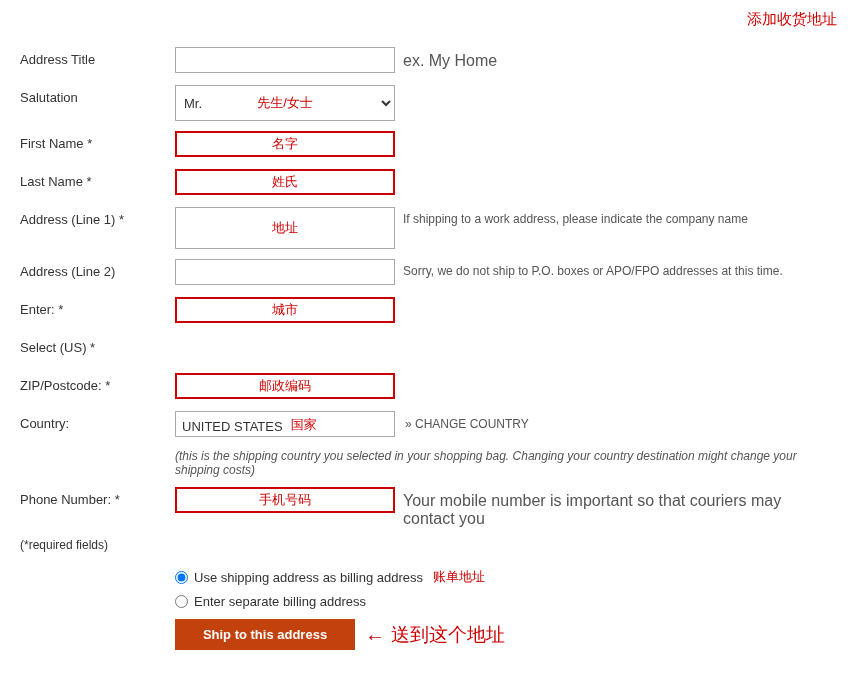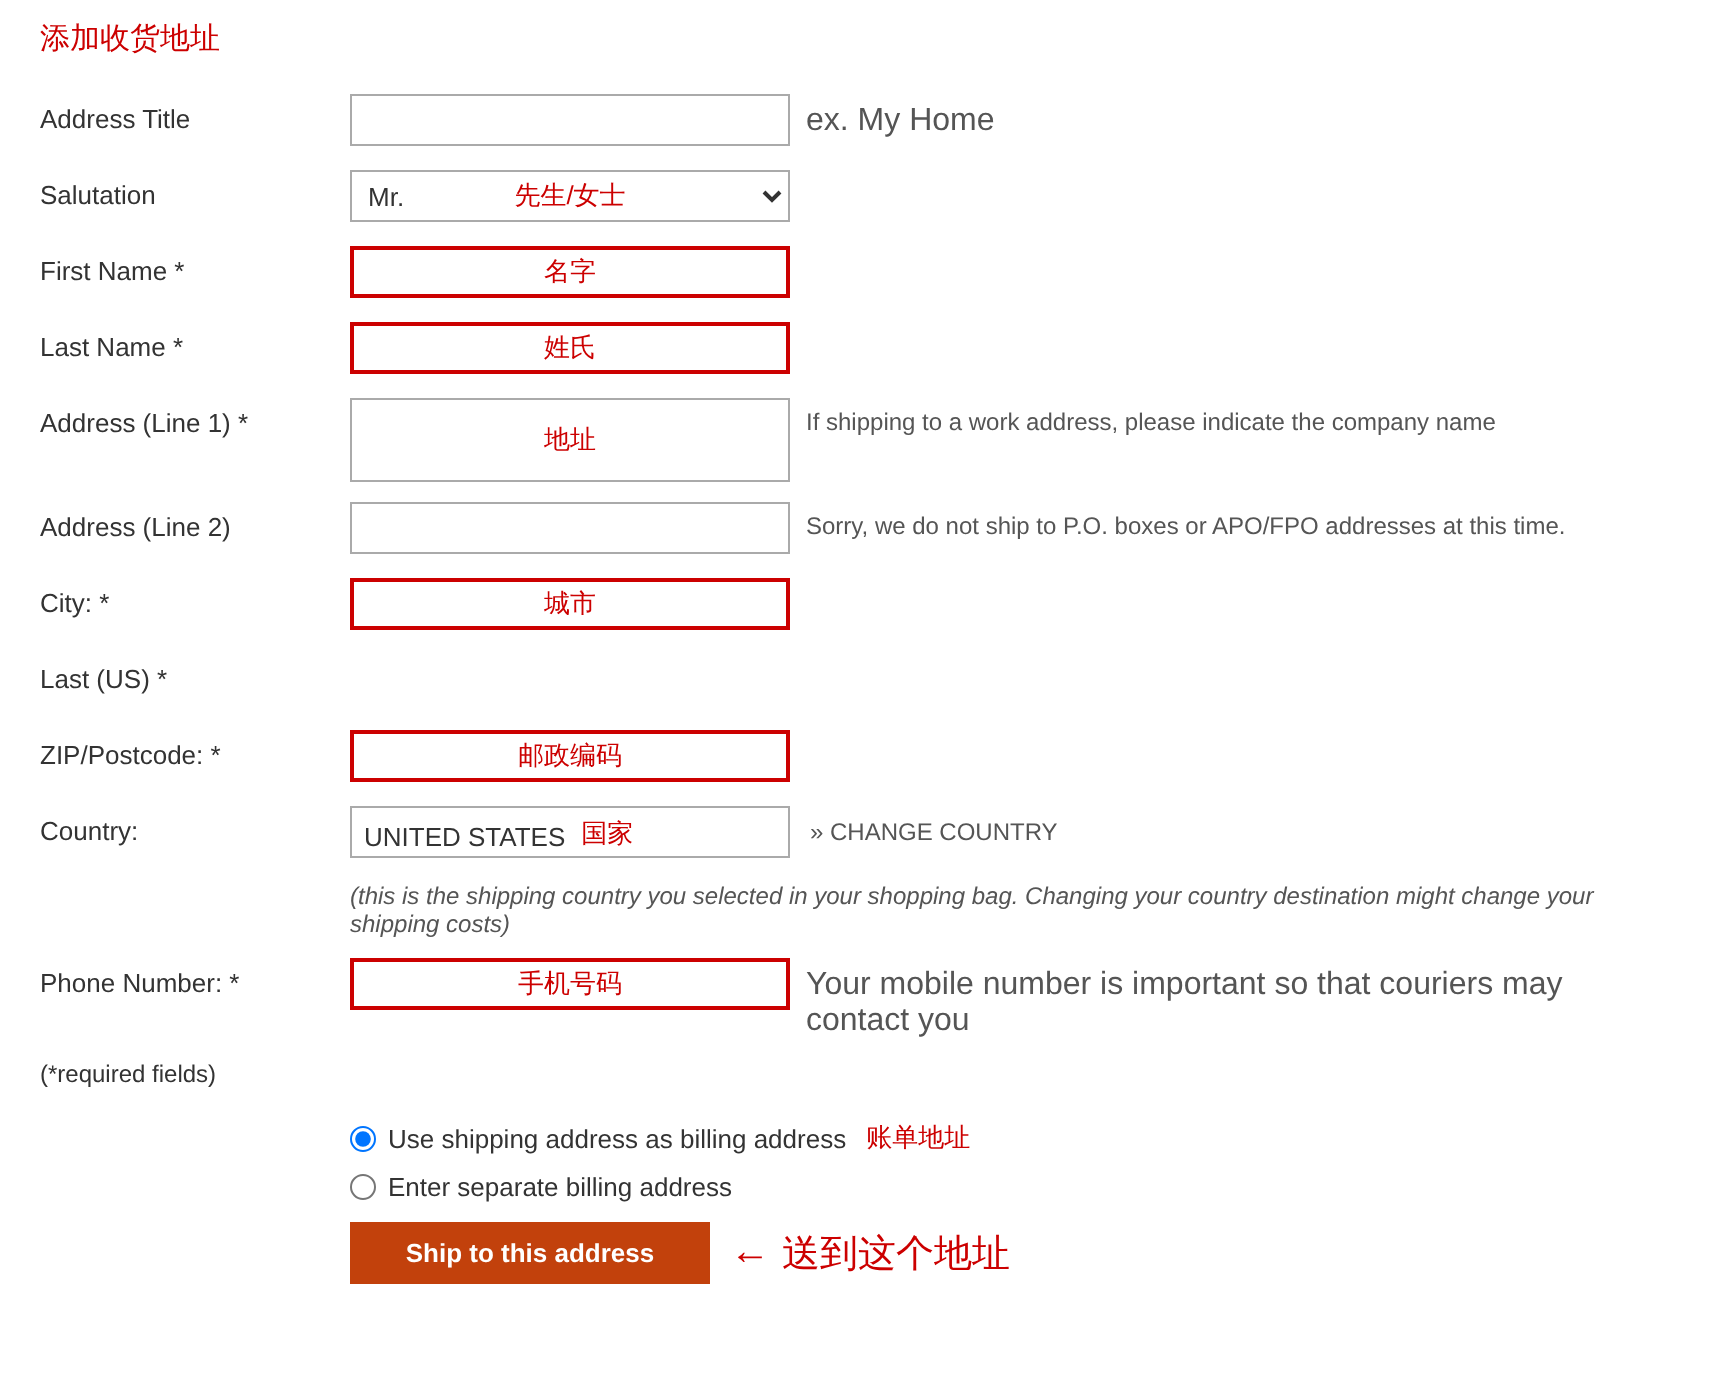--- a/index.html
+++ b/index.html
@@ -4,21 +4,21 @@
   <style>
     * { box-sizing: border-box; margin: 0; padding: 0; }
     body {
       font-family: Arial, sans-serif;
       font-size: 13px;
       color: #333;
       background: #fff;
       padding: 10px 20px;
     }
     .page-title {
-      text-align: left;
+      text-align: right;
       color: #cc0000;
       font-size: 15px;
       margin-bottom: 18px;
       font-weight: normal;
     }
     .form-row {
       display: flex;
       align-items: flex-start;
       margin-bottom: 10px;
       min-height: 28px;
@@ -43,21 +43,21 @@
       border: 1px solid #aaa;
       padding: 2px 6px;
       font-size: 13px;
       color: #cc0000;
     }
     .form-input-annotated {
       border: 2px solid #cc0000;
     }
     .form-select {
       width: 220px;
-      height: 26px;
+      height: 36px;
       border: 1px solid #aaa;
       padding: 2px 4px;
       font-size: 13px;
       background: #fff;
       color: #333;
     }
     .field-row {
       display: flex;
       align-items: flex-start;
     }
@@ -252,29 +252,29 @@
 
 <div class="form-row">
   <div class="form-label">Address (Line 2)</div>
   <div class="field-row">
     <input class="form-input" type="text" style="">
     <span class="address-hint" style="max-width:380px;">Sorry, we do not ship to P.O. boxes or APO/FPO addresses at this time.</span>
   </div>
 </div>
 
 <div class="form-row">
-  <div class="form-label">City: *</div>
+  <div class="form-label">Enter: *</div>
   <div class="input-wrapper">
     <input class="form-input form-input-annotated" type="text" style="">
     <span class="input-cn-overlay">城市</span>
   </div>
 </div>
 
 <div class="form-row">
-  <div class="form-label">Last (US) *</div>
+  <div class="form-label">Select (US) *</div>
 </div>
 
 <div class="form-row">
   <div class="form-label">ZIP/Postcode: *</div>
   <div class="input-wrapper">
     <input class="form-input form-input-annotated" type="text" style="">
     <span class="input-cn-overlay">邮政编码</span>
   </div>
 </div>
 

